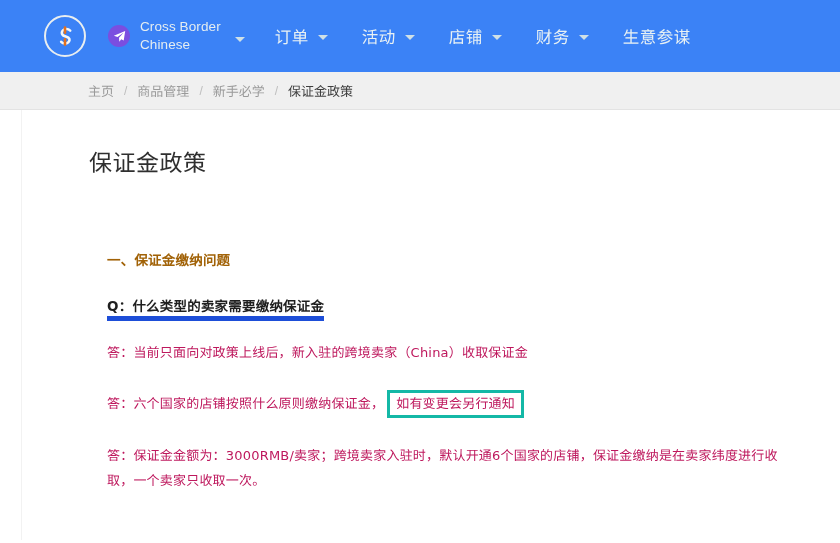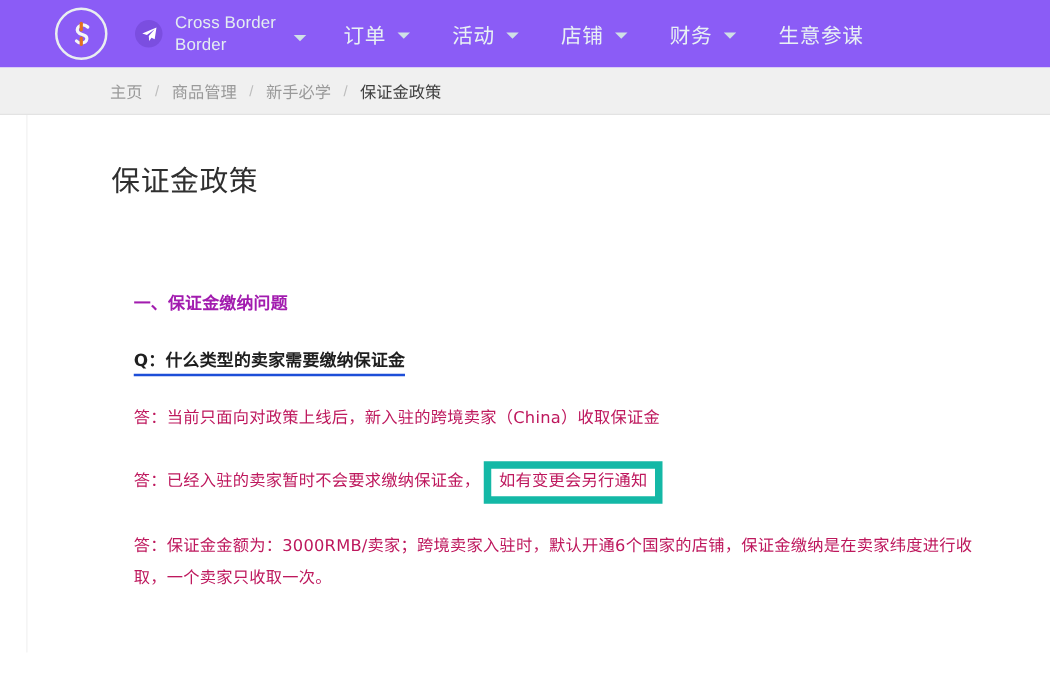--- a/index.html
+++ b/index.html
@@ -13,22 +13,22 @@
     height: 543px;
     overflow: hidden;
     background: #ffffff;
     font-family: "Liberation Sans", "DejaVu Sans", sans-serif;
     color: #333333;
     -webkit-font-smoothing: antialiased;
   }
 
   
   .topnav {
-    height: 54px;
-    background: #8b5cf6;
+    height: 72px;
+    background: #3b82f6;
     display: flex;
     align-items: center;
     padding: 0 12px 0 44px;
     white-space: nowrap;
     overflow: hidden;
   }
 
   .logo-mark {
     width: 42px;
     height: 42px;
@@ -148,54 +148,55 @@
     margin: 0;
     letter-spacing: .5px;
     font-family: "DejaVu Sans", "Liberation Sans", sans-serif;
   }
 
   .article { margin-top: 71px; padding-left: 18px; }
 
   .sec-heading {
     font-size: 13.5px;
     font-weight: bold;
-    color: #a21caf;
+    color: #a16207;
     margin: 0 0 26px 0;
     letter-spacing: .2px;
     font-family: "DejaVu Sans", "Liberation Sans", sans-serif;
   }
 
   .qline {
     font-size: 13.5px;
     font-weight: bold;
     color: #1f1f1f;
     margin: 0 0 25px 0;
     letter-spacing: .2px;
     font-family: "DejaVu Sans", "Liberation Sans", sans-serif;
   }
   .qline .q-underline {
-    border-bottom: 2px solid #1d4ed8;
+    border-bottom: 5px solid #1d4ed8;
     padding-bottom: 2px;
   }
 
   .aline {
     font-size: 13px;
     color: #be185d;
     margin: 0 0 26px 0;
     line-height: 1.95;
     letter-spacing: .2px;
     font-family: "DejaVu Sans", "Liberation Sans", sans-serif;
   }
   .aline.last { margin-bottom: 0; }
 
   .highlight-box {
-    border: 6px solid #14b8a6;
+    border: 3px solid #14b8a6;
     padding: 3px 6px 4px 6px;
     margin-left: 3px;
     white-space: nowrap;
+    font-family: Liberation Serif, serif;
   }
 </style>
 </head>
 <body>
 
 <div class="topnav">
 
   <div class="logo-mark">
     <svg width="26" height="26" viewBox="0 0 26 26" aria-hidden="true">
       <path d="M18.2 7.6c-1.5-1.5-3.8-2-5.8-1.2-2.2.9-3.2 3.2-2.2 5 .7 1.3 2.2 1.8 3.6 2.2 1.6.5 3 1 3.5 2.2.7 1.8-.5 3.8-2.6 4.4-2 .6-4.2 0-5.5-1.4" fill="none" stroke="#f4f7f8" stroke-width="2.6" stroke-linecap="round"></path>
@@ -205,21 +206,21 @@
   </div>
 
   <div class="brand-block">
     <span class="globe-badge">
       <svg width="13" height="13" viewBox="0 0 16 16" aria-hidden="true">
         <path d="M15 1.2 1 7.1l4.6 1.6L13.2 3 7.4 9.6l.4 4.9 2.3-3.2 3.1 1.6z" fill="#ffffff"></path>
       </svg>
     </span>
     <span class="brand-text">
       <span class="brand-line">Cross Border</span>
-      <span class="brand-line">Border</span>
+      <span class="brand-line">Chinese</span>
     </span>
     <span class="caret brand-caret"></span>
   </div>
 
   <div class="nav-items">
 
 
     <div class="nav-item">
       <span class="nav-label">订单</span>
       <span class="caret"></span>
@@ -265,20 +266,20 @@
     <div class="article">
 
       <p class="sec-heading">一、保证金缴纳问题</p>
 
       <p class="qline">
         <span class="q-underline">Q：什么类型的卖家需要缴纳保证金</span>
       </p>
       <p class="aline">答：当前只面向对政策上线后，新入驻的跨境卖家（China）收取保证金</p>
 
       <p class="aline">
-        <span>答：已经入驻的卖家暂时不会要求缴纳保证金，</span><span class="highlight-box">如有变更会另行通知</span>
+        <span>答：六个国家的店铺按照什么原则缴纳保证金，</span><span class="highlight-box">如有变更会另行通知</span>
       </p>
 
       <p class="aline last">答：保证金金额为：3000RMB/卖家；跨境卖家入驻时，默认开通6个国家的店铺，保证金缴纳是在卖家纬度进行收取，一个卖家只收取一次。</p>
 
     </div>
   </div>
 </div>
 
 </body></html>

